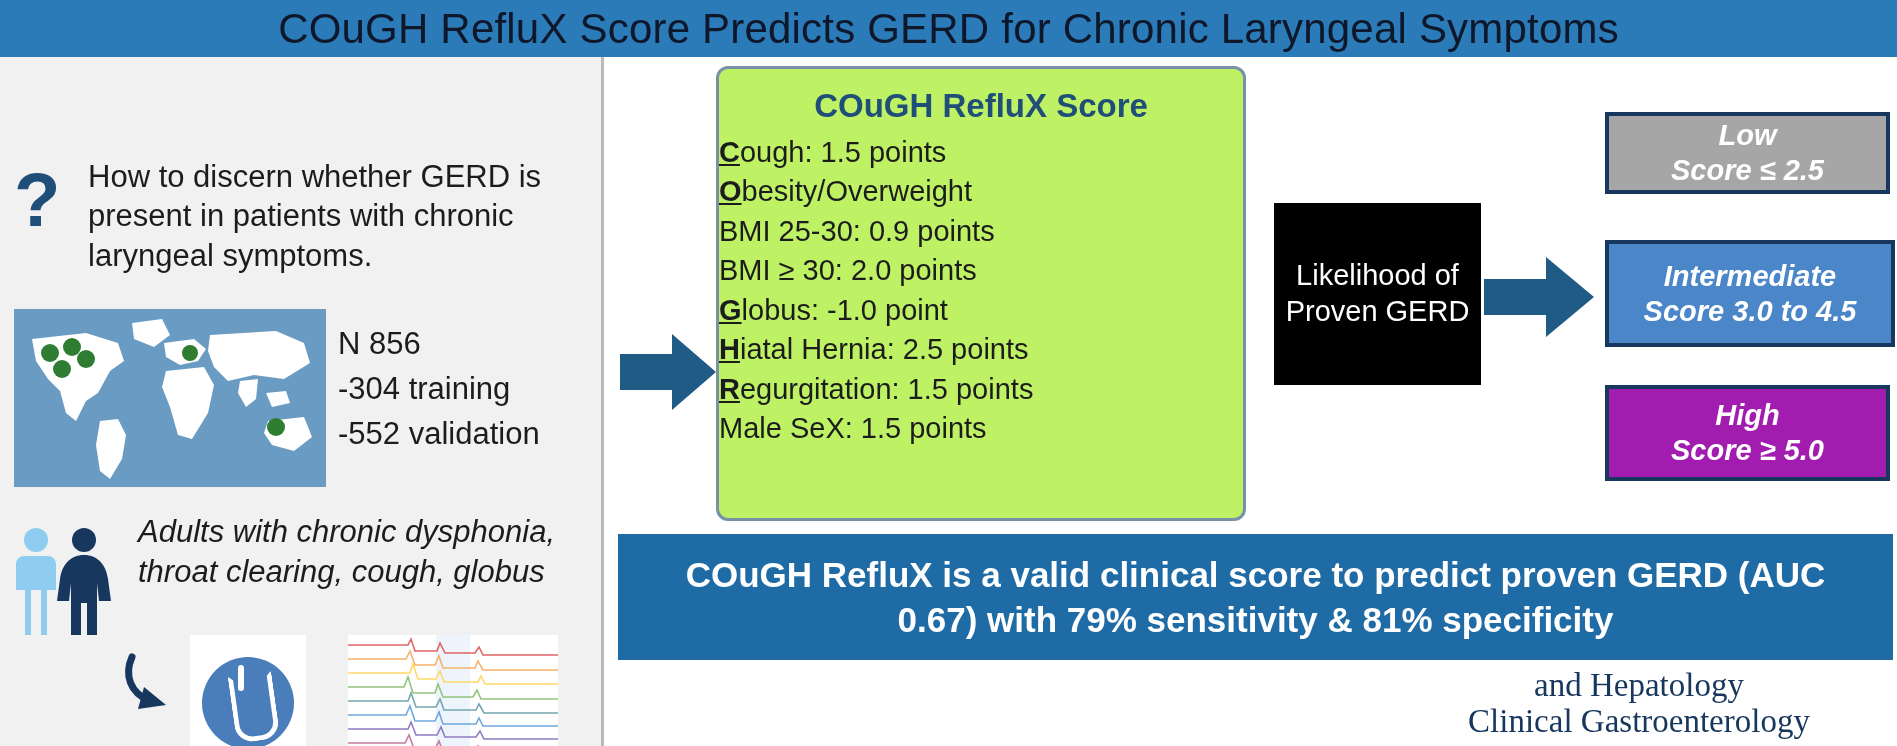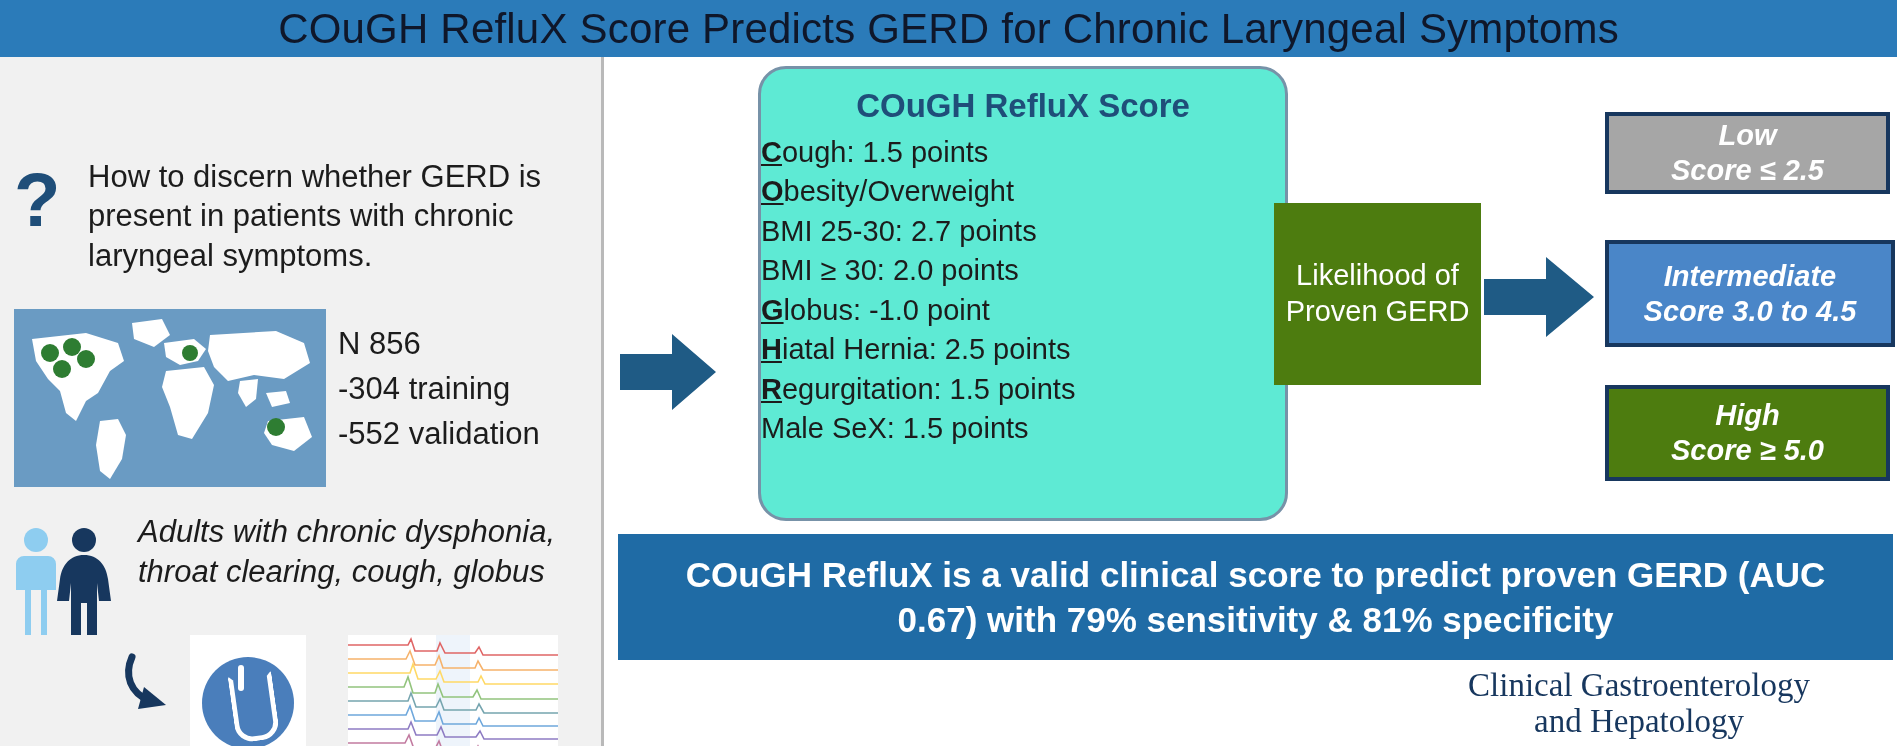--- a/index.html
+++ b/index.html
@@ -178,27 +178,27 @@
     position: absolute;
     left: 620px;
     top: 330px;
     width: 96px;
     height: 84px;
   }
 
   
   .score-card {
     position: absolute;
-    left: 758px;
+    left: 716px;
     top: 66px;
     width: 530px;
     height: 455px;
-    background: #5eead4;
+    background: #bef264;
     border: 3px solid #7792a8;
-    border-radius: 28px;
+    border-radius: 12px;
     box-sizing: border-box;
   }
   .score-card h2 {
     margin: 0;
     padding-top: 18px;
     text-align: center;
     font-size: 33px;
     font-weight: 700;
     color: #1f4e79;
   }
@@ -218,21 +218,21 @@
     text-decoration: underline;
   }
 
   
   .likelihood-box {
     position: absolute;
     left: 1274px;
     top: 203px;
     width: 207px;
     height: 182px;
-    background: #4d7c0f;
+    background: #000000;
     display: flex;
     align-items: center;
   }
   .likelihood-box .lk-text {
     color: #ffffff;
     font-size: 29px;
     line-height: 1.24;
     text-align: center;
   }
 
@@ -265,21 +265,21 @@
   .result-low {
     left: 1605px; top: 112px; width: 285px; height: 82px;
     background: #a6a6a6;
   }
   .result-int {
     left: 1605px; top: 240px; width: 290px; height: 107px;
     background: #4a86c8;
   }
   .result-high {
     left: 1605px; top: 385px; width: 285px; height: 96px;
-    background: #4d7c0f;
+    background: #a21caf;
   }
 
   
   .conclusion {
     position: absolute;
     left: 618px;
     top: 534px;
     width: 1275px;
     height: 126px;
     background: #1f6ba5;
@@ -417,21 +417,21 @@
     <svg width="96" height="84" viewBox="0 0 96 84" xmlns="http://www.w3.org/2000/svg">
       <polygon points="0,24 52,24 52,4 96,42 52,80 52,60 0,60" fill="#1f5b85"></polygon>
     </svg>
   </div>
 
   <div class="score-card">
     <h2>COuGH RefluX Score</h2>
     <ul class="score-list">
       <li><u>C</u><span>ough: 1.5 points</span></li>
       <li><u>O</u><span>besity/Overweight</span></li>
-      <li><span>BMI 25-30: 2.7 points</span></li>
+      <li><span>BMI 25-30: 0.9 points</span></li>
       <li><span>BMI ≥ 30: 2.0 points</span></li>
       <li><u>G</u><span>lobus: -1.0 point</span></li>
       <li><u>H</u><span>iatal Hernia: 2.5 points</span></li>
       <li><u>R</u><span>egurgitation: 1.5 points</span></li>
       <li><span>Male SeX: 1.5 points</span></li>
     </ul>
   </div>
 
   <div class="likelihood-box">
     <div class="lk-text">Likelihood of Proven GERD</div>
@@ -456,17 +456,17 @@
   <div class="result-box result-high">
     <div class="rb-label">High</div>
     <div class="rb-score">Score ≥ 5.0</div>
   </div>
 
   <div class="conclusion">
     <div class="cc-text">COuGH RefluX is a valid clinical score to predict proven GERD (AUC 0.67) with 79% sensitivity &amp; 81% specificity</div>
   </div>
 
   <div class="journal">
+    <div>and Hepatology</div>
     <div>Clinical Gastroenterology</div>
-    <div>and Hepatology</div>
   </div>
 
 </div>
 
 </body></html>

